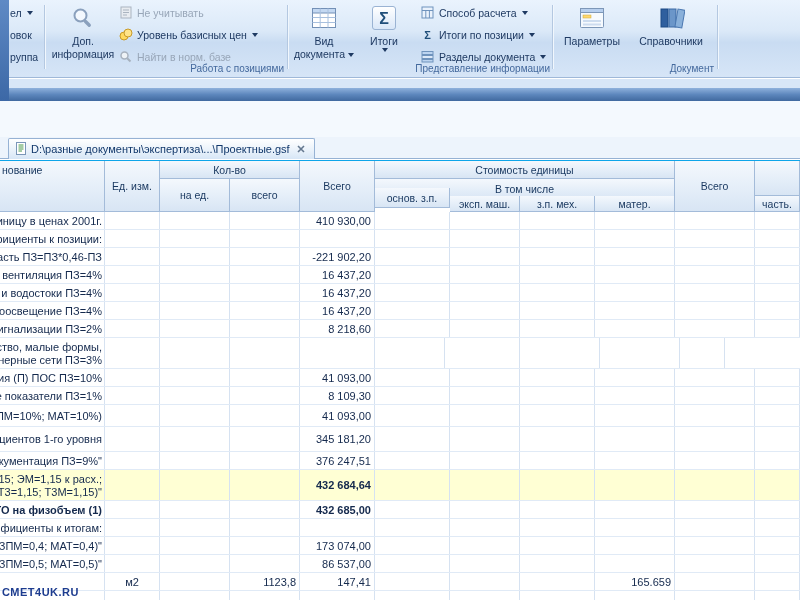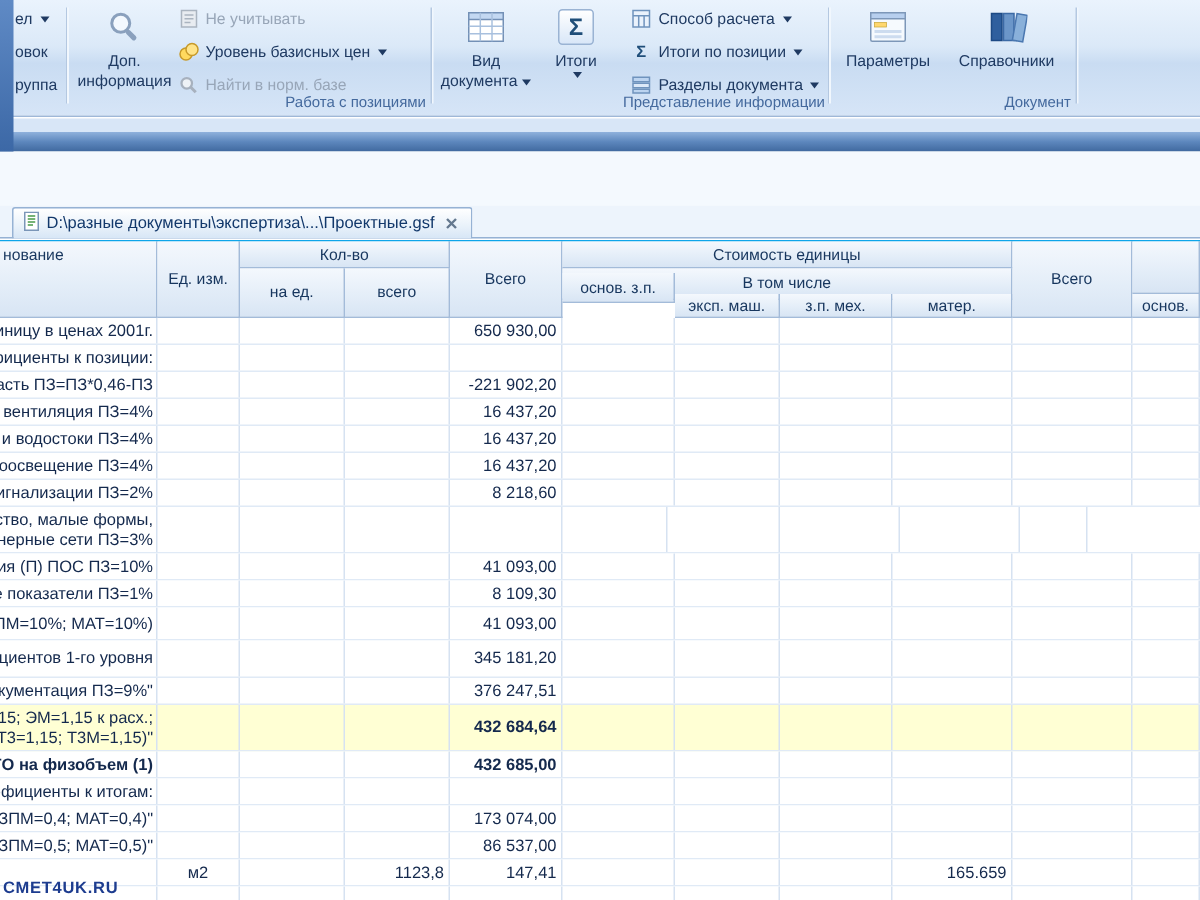--- a/index.html
+++ b/index.html
@@ -237,37 +237,37 @@
   <div class="table">
     <div class="thead">
       <div class="hc" style="left:0;top:0;width:105px;height:51px;justify-content:flex-start;align-items:flex-start;padding:3px 0 0 2px">нование</div>
       <div class="hc" style="left:105px;top:0;width:55px;height:51px">Ед. изм.</div>
       <div class="hc" style="left:160px;top:0;width:140px;height:18px">Кол-во</div>
       <div class="hc" style="left:160px;top:18px;width:70px;height:33px">на ед.</div>
       <div class="hc" style="left:230px;top:18px;width:70px;height:33px">всего</div>
       <div class="hc" style="left:300px;top:0;width:75px;height:51px">Всего</div>
       <div class="hc" style="left:375px;top:0;width:300px;height:18px">Стоимость единицы</div>
       <div class="hc" style="left:375px;top:18px;width:300px;height:21px">В том числе</div>
-      <div class="hc" style="left:375px;top:21px;width:75px;height:20px">основ. з.п.</div>
+      <div class="hc" style="left:375px;top:27px;width:75px;height:20px">основ. з.п.</div>
       <div class="hc" style="left:450px;top:35px;width:70px;height:16px">эксп. маш.</div>
       <div class="hc" style="left:520px;top:35px;width:75px;height:16px">з.п. мех.</div>
       <div class="hc" style="left:595px;top:35px;width:80px;height:16px">матер.</div>
       <div class="hc" style="left:675px;top:0;width:80px;height:51px">Всего</div>
       <div class="hc" style="left:755px;top:0;width:45px;height:35px"></div>
-      <div class="hc" style="left:755px;top:35px;width:45px;height:16px">основ.</div>
+      <div class="hc" style="left:755px;top:35px;width:45px;height:16px">часть.</div>
     </div>
     <div class="tbody" id="tbody">
         <div class="trow" style="height: 18px;">
           <div class="td name" style="width: 105px;">
             <div class="ln" style="top: 3px;">На единицу в ценах 2001г.</div>
           </div>
           <div class="td c" style="width: 55px;"></div>
           <div class="td r" style="width: 70px;"></div>
           <div class="td r" style="width: 70px;"></div>
-          <div class="td r" style="width: 75px;">650 930,00</div>
+          <div class="td r" style="width: 75px;">410 930,00</div>
           <div class="td r" style="width: 75px;"></div>
           <div class="td r" style="width: 70px;"></div>
           <div class="td r" style="width: 75px;"></div>
           <div class="td r" style="width: 80px;"></div>
           <div class="td r" style="width: 80px;"></div>
           <div class="td " style="width: 45px;"></div>
         </div>
         <div class="trow" style="height: 18px;">
           <div class="td name" style="width: 105px;">
             <div class="ln" style="top: 3px;">Коэффициенты к позиции:</div>

